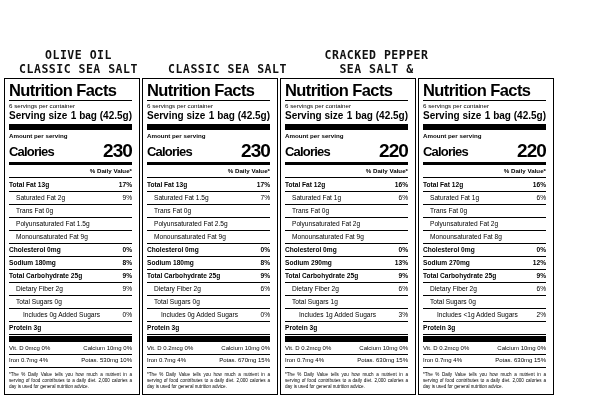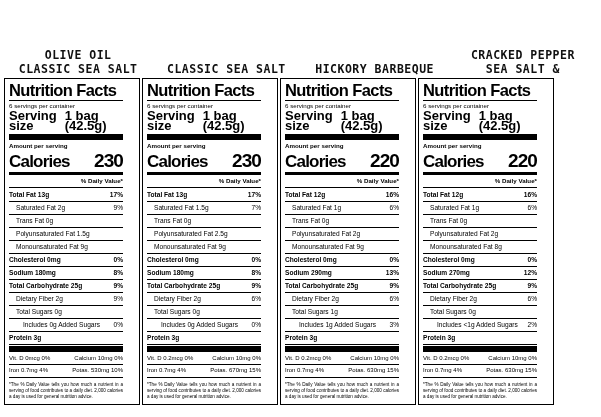--- a/index.html
+++ b/index.html
@@ -38,21 +38,21 @@
   .panels {
     display: flex;
     width: 601px;
     padding: 0 4px;
     gap: 2px;
   }
   .label {
     width: 136px;
     border: 1.6px solid #000;
     background: #fff;
-    padding: 3px 16px 4px 4px;
+    padding: 3px 7px 4px 4px;
     color: #000;
     font-family: "Liberation Sans", sans-serif;
     line-height: 1.05;
   }
   .nf-title {
     font-family: "Liberation Sans", sans-serif;
     font-weight: bold;
     font-size: 16.5px;
     letter-spacing: -0.6px;
     line-height: 17px;
@@ -76,37 +76,37 @@
     padding: 1px 0;
   }
   .row.bold { font-weight: bold; }
   .row .ind1 { padding-left: 7px; font-weight: normal; }
   .row .ind2 { padding-left: 14px; font-weight: normal; }
 
   .serving-size-row {
     display: flex;
     justify-content: space-between;
     font-weight: bold;
-    font-size: 13px;
+    font-size: 10px;
     line-height: 10px;
     padding: 1px 0 2px 0;
   }
   .amount-per {
     font-size: 6.2px;
     font-weight: bold;
     line-height: 8px;
     padding-top: 1px;
   }
   .cal-row {
     display: flex;
     justify-content: space-between;
     align-items: flex-end;
     font-weight: bold;
   }
-  .cal-word { font-size: 17px; letter-spacing: -0.8px; line-height: 18px; }
+  .cal-word { font-size: 13px; letter-spacing: -0.8px; line-height: 18px; }
   .cal-val { font-size: 19px; letter-spacing: -0.9px; line-height: 21px; }
   .dv-head {
     text-align: right;
     font-size: 6.2px;
     font-weight: bold;
     line-height: 8px;
     padding: 1px 0;
   }
   .vit-block { font-size: 6px; line-height: 8.5px; }
   .vit-row {
@@ -130,24 +130,20 @@
   <div class="headers">
     <div class="panel-head">
       <div>Olive Oil</div>
       <div>Classic Sea Salt</div>
     </div>
     <div class="panel-head">
       <div></div>
       <div>Classic Sea Salt</div>
     </div>
     <div class="panel-head">
-      <div></div>
-      <div>Hickory Barbeque</div>
-    </div>
-    <div class="panel-head">
       <div>Cracked Pepper</div>
       <div>Sea Salt &amp;</div>
     </div>
   </div>
 
   <div class="panels" id="panels-container">
       <div class="label">
         <div class="nf-title">Nutrition Facts</div>
         <div class="rule-thin"></div>
         <div class="servings-count">6 servings per container</div>

